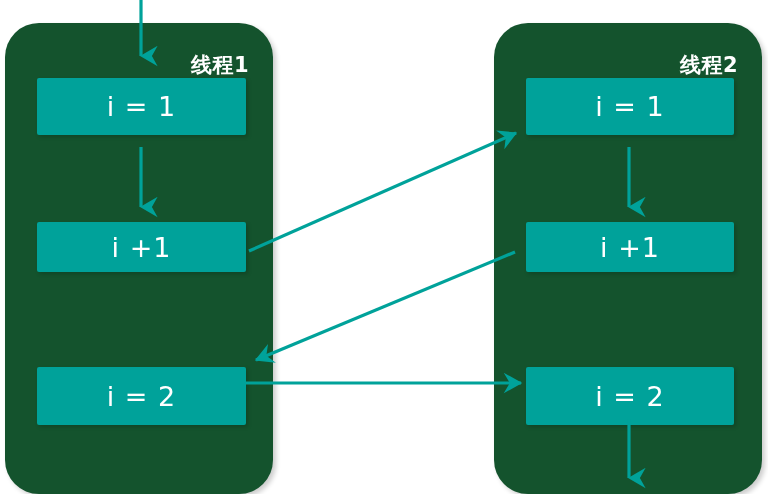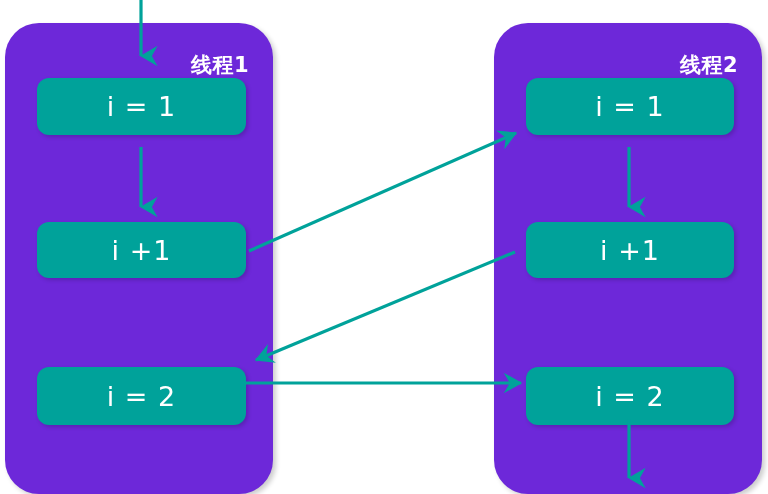--- a/index.html
+++ b/index.html
@@ -19,21 +19,21 @@
   #diagram-root {
     position: absolute;
     inset: 0;
     width: 768px;
     height: 494px;
   }
 
   
   .thread-panel {
     position: absolute;
-    background: #6d28d9;
+    background: #14532d;
     border-radius: 34px;
     box-shadow: 3px 3px 5px rgba(0,0,0,0.20);
     box-sizing: border-box;
   }
   #thread-panel-1 {
     left: 5px;
     top: 23px;
     width: 268px;
     height: 471px;
   }
@@ -54,39 +54,39 @@
     letter-spacing: 0.5px;
     line-height: 1;
     white-space: nowrap;
     font-family: "DejaVu Sans", "Liberation Sans", sans-serif;
   }
 
   
   .step-box {
     position: absolute;
     background: #00A29A;
-    border-radius: 12px;
+    border-radius: 2px;
     box-shadow: 2px 2px 4px rgba(0,0,0,0.18);
     color: #ffffff;
     font-size: 27px;
     font-weight: normal;
     display: flex;
     align-items: center;
     justify-content: center;
     box-sizing: border-box;
     letter-spacing: 1px;
     font-family: "DejaVu Sans", "Liberation Sans", sans-serif;
   }
   
   .col-left .step-box { left: 32px; width: 209px; }
   
   .col-right .step-box { left: 32px; width: 208px; }
 
   .step-row-1 { top: 55px;  height: 57px; }  
-  .step-row-2 { top: 199px; height: 56px; }  
+  .step-row-2 { top: 199px; height: 50px; }  
   .step-row-3 { top: 344px; height: 58px; }  
 
   
   #arrow-layer {
     position: absolute;
     left: 0;
     top: 0;
     width: 768px;
     height: 494px;
     pointer-events: none;

